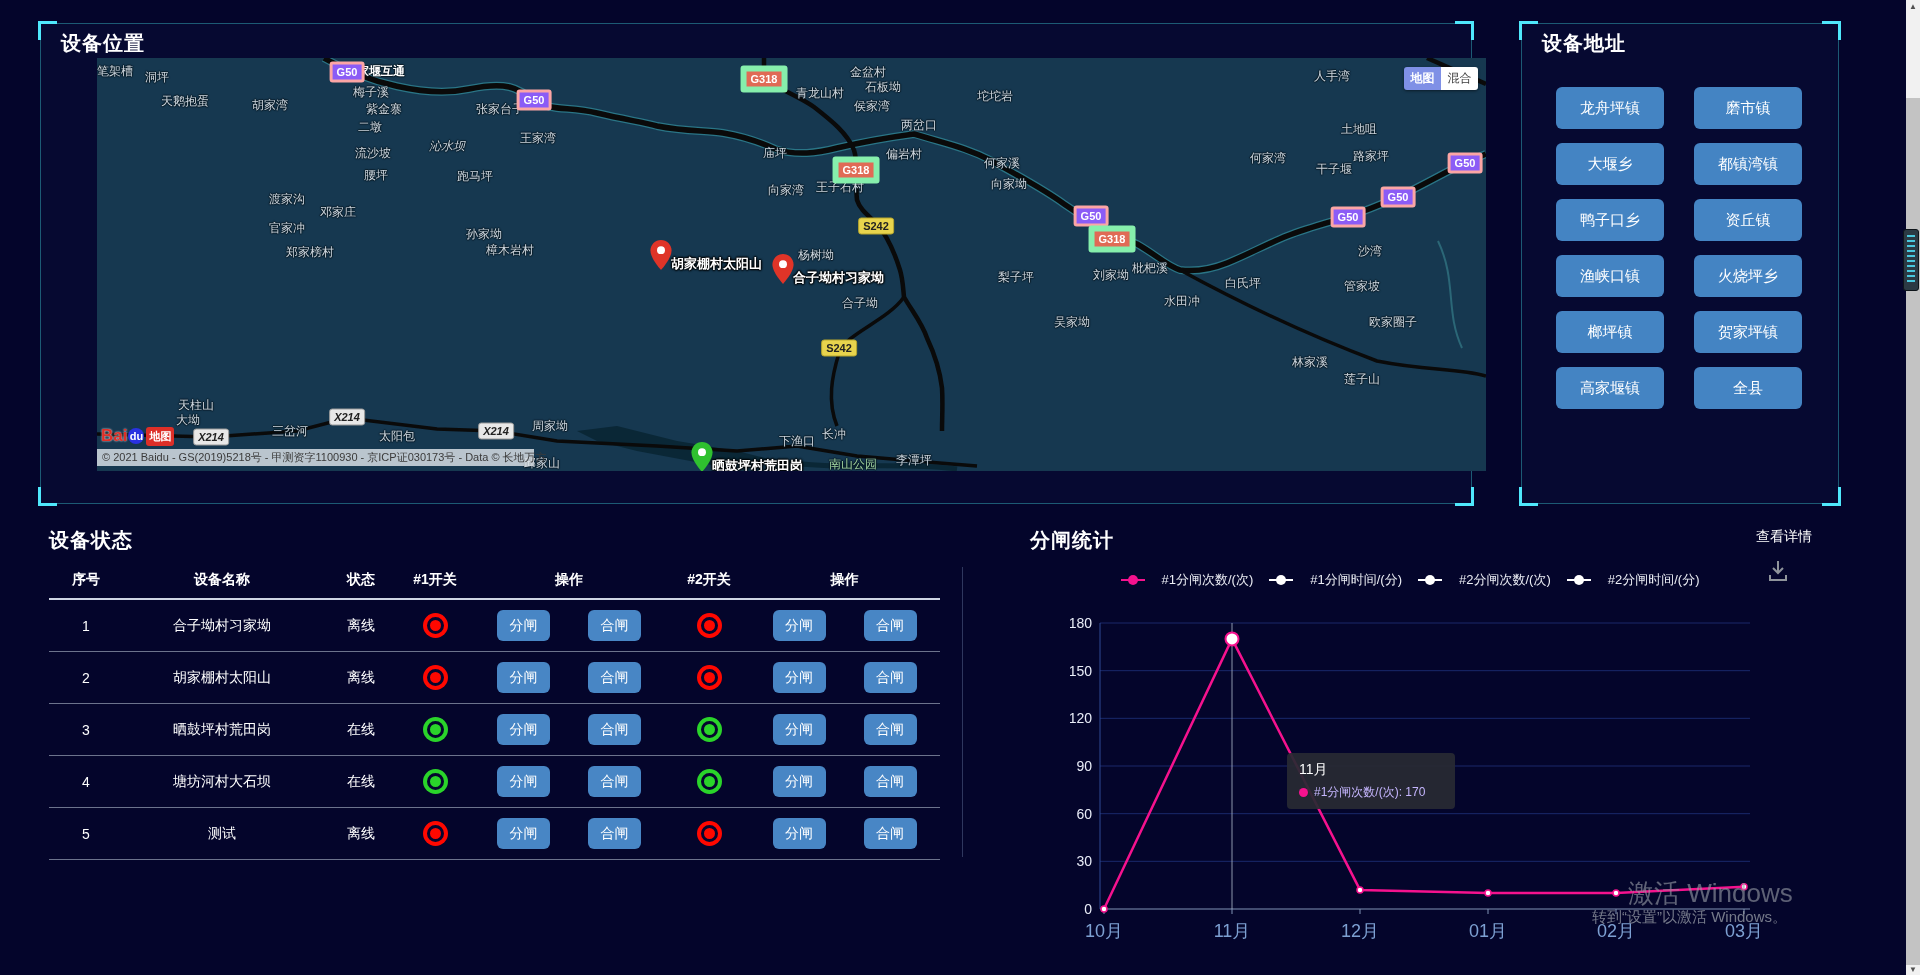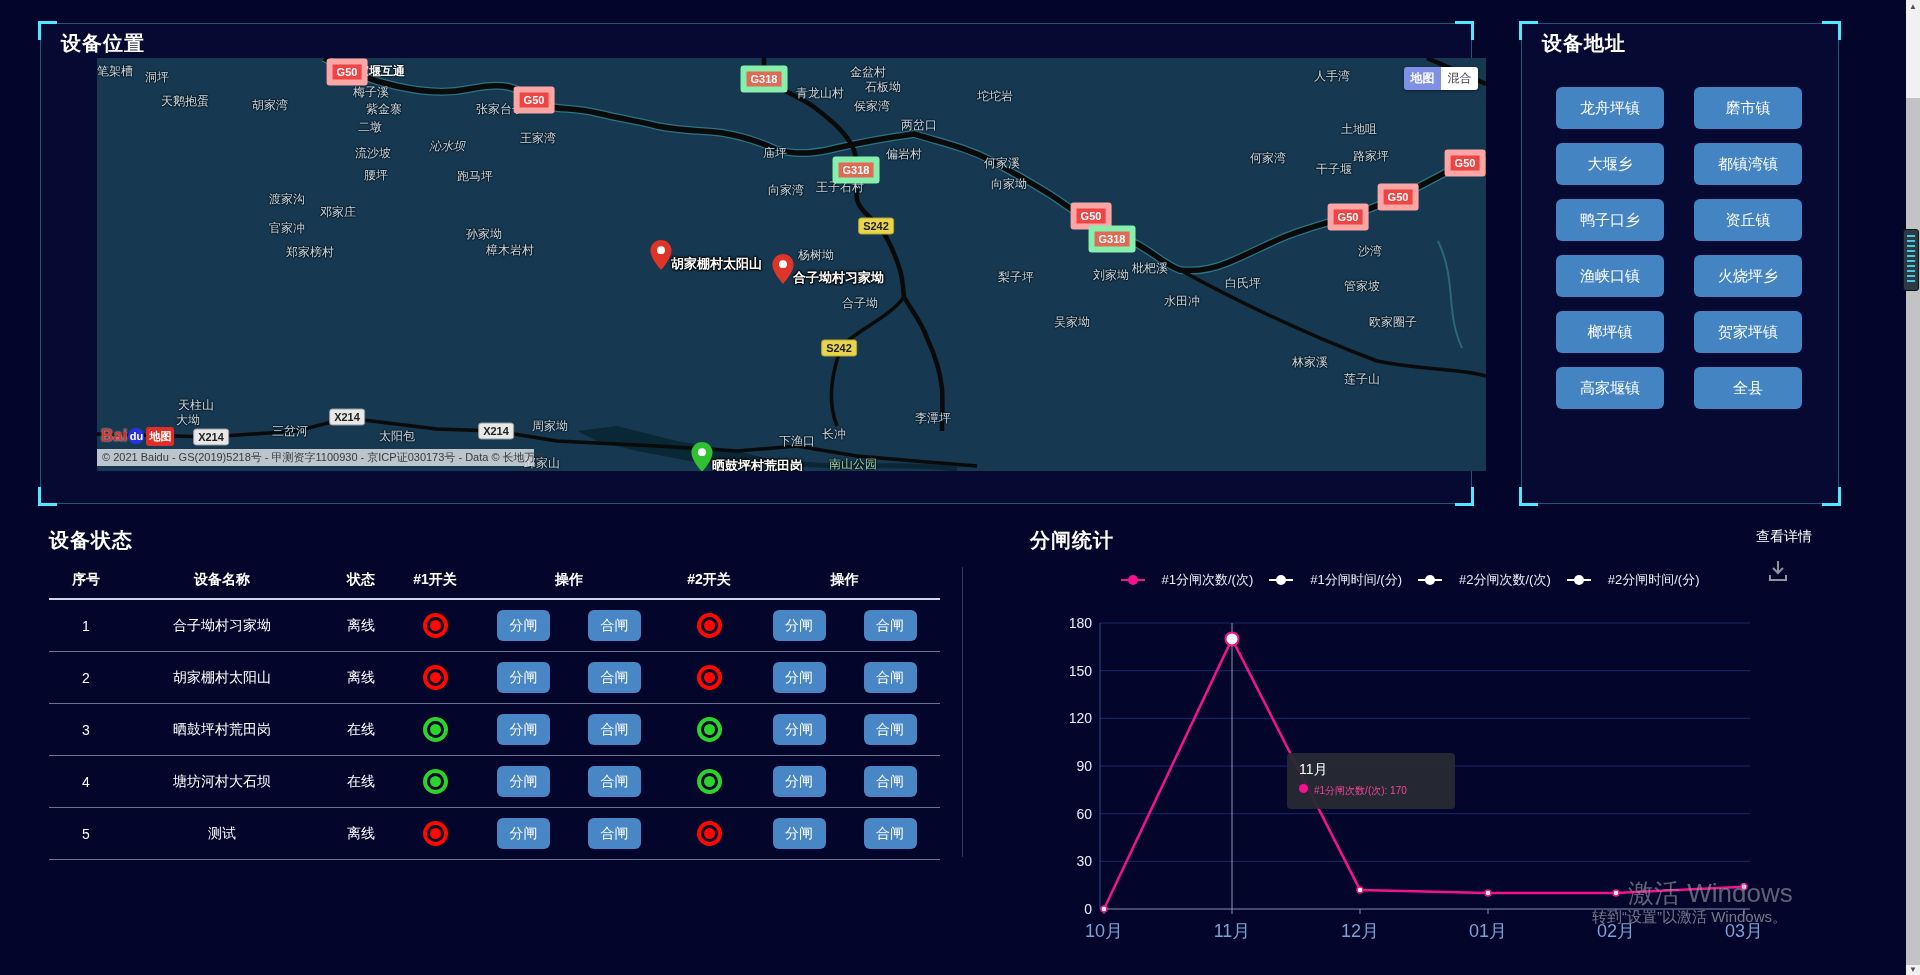--- a/index.html
+++ b/index.html
@@ -20,24 +20,24 @@
 
   
   #map{position:absolute;left:56px;top:34px;width:1389px;height:413px;background:#163850;overflow:hidden;}
   #map svg.roads{position:absolute;left:0;top:0;}
   .mlabel{position:absolute;transform:translate(-50%,-50%);color:#cdd6de;font-size:12px;white-space:nowrap;
     text-shadow:-1px 0 1px #0a1b26,1px 0 1px #0a1b26,0 -1px 1px #0a1b26,0 1px 1px #0a1b26;}
   .mlabel.road{color:#fff;font-weight:bold;}
   .mlabel.park{color:#9fd39f;}
   .shield{position:absolute;transform:translate(-50%,-50%);font-size:11px;font-weight:bold;line-height:1;
     padding:2px 4px;border-radius:3px;white-space:nowrap;}
-  .shield.g{background:#ef4444;color:#fff;border:6px solid #fca5a5;}
+  .shield.g{background:#8b5cf6;color:#fff;border:3px solid #fca5a5;}
   .shield.n{background:#e06a55;color:#fff;border:6px solid #86efac;}
   .shield.s{background:#e8d44d;color:#222;border:1px solid #b7a62c;}
-  .shield.x{background:#e8e8e8;color:#222;border:1px solid #999;}
+  .shield.x{background:#e8e8e8;color:#222;border:1px solid #999;font-style:italic;}
   .pin{position:absolute;width:22px;height:30px;}
   .pin-label{position:absolute;color:#fff;font-size:13px;font-weight:bold;white-space:nowrap;
     text-shadow:-1px 0 2px #000,1px 0 2px #000,0 -1px 2px #000,0 1px 2px #000;}
   #map-toggle{position:absolute;right:8px;top:9px;height:23px;display:flex;border-radius:3px;
     box-shadow:0 1px 3px rgba(0,0,0,.5);overflow:hidden;font-size:12px;line-height:23px;}
   #map-toggle .opt{width:37px;text-align:center;cursor:pointer;}
   #map-toggle .opt.active{background:#7f90e6;color:#fff;font-weight:bold;}
   #map-toggle .opt:not(.active){background:#fff;color:#3c3c3c;}
   #copybar{position:absolute;left:0;top:391px;width:432px;height:17px;background:rgba(228,232,238,.8);
     color:#3a3a3a;font-size:11px;line-height:17px;padding-left:5px;white-space:nowrap;}
@@ -77,21 +77,21 @@
   #legend{position:absolute;left:0;top:44px;width:760px;display:flex;justify-content:center;gap:16px;}
   .leg-item{display:flex;align-items:center;gap:17px;cursor:pointer;}
   .leg-mark{position:relative;width:24px;height:10px;}
   .leg-mark .ln{position:absolute;left:0;top:4px;width:24px;height:2px;}
   .leg-mark .dt{position:absolute;left:7px;top:0;width:10px;height:10px;border-radius:50%;}
   .leg-txt{color:#eceef5;font-size:13px;}
   #chart-wrap{position:absolute;left:40px;top:75px;width:740px;height:365px;}
   #tooltip{position:absolute;left:257px;top:226px;width:168px;height:56px;background:rgba(40,42,51,.93);
     border-radius:4px;padding:8px 12px;box-sizing:border-box;pointer-events:none;}
   #tooltip .tt-title{color:#fff;font-size:14px;margin-bottom:5px;}
-  #tooltip .tt-row{display:flex;align-items:flex-start;gap:6px;color:#ec4899;font-size:10px;}
+  #tooltip .tt-row{display:flex;align-items:center;gap:6px;color:#c4b5fd;font-size:12px;}
   #tooltip .tt-dot{width:9px;height:9px;border-radius:50%;}
   #wm1{position:absolute;left:598px;top:349px;font-size:26px;color:rgba(150,155,165,.62);}
   #wm2{position:absolute;left:562px;top:381px;font-size:15px;color:rgba(155,160,170,.75);}
 
   
   #sb{position:absolute;right:0;top:0;width:14px;height:975px;background:#f1f1f1;}
   #sb-thumb{position:absolute;left:0;top:98px;width:14px;height:867px;background:#c3c3c3;}
   #sb-up{position:absolute;left:0;top:2px;width:14px;text-align:center;font-size:8px;color:#505050;}
   #sb-down{position:absolute;left:0;bottom:1px;width:14px;text-align:center;font-size:8px;color:#505050;}
   #sb-widget{position:absolute;left:1903px;top:229px;width:16px;height:62px;background:#2b3a44;
@@ -191,21 +191,21 @@
         <span class="mlabel" style="left: 1235px; top: 18px;">人手湾</span>
         <span class="mlabel" style="left: 1265px; top: 321px;">莲子山</span>
         <span class="mlabel" style="left: 99px; top: 347px;">天柱山</span>
         <span class="mlabel" style="left: 91px; top: 362px;">大坳</span>
         <span class="mlabel" style="left: 193px; top: 373px;">三岔河</span>
         <span class="mlabel" style="left: 300px; top: 378px;">太阳包</span>
         <span class="mlabel" style="left: 453px; top: 368px;">周家坳</span>
         <span class="mlabel" style="left: 445px; top: 405px;">邱家山</span>
         <span class="mlabel" style="left: 700px; top: 383px;">下渔口</span>
         <span class="mlabel" style="left: 737px; top: 376px;">长冲</span>
-        <span class="mlabel" style="left: 817px; top: 360px; margin-left: 19px;">李潭坪</span>
+        <span class="mlabel" style="left: 817px; top: 402px;">李潭坪</span>
         <span class="mlabel park" style="left: 756px; top: 406px;">南山公园</span>
         <span class="shield g" style="left: 250px; top: 14px;">G50</span>
         <span class="shield g" style="left: 437px; top: 42px;">G50</span>
         <span class="shield g" style="left: 994px; top: 158px;">G50</span>
         <span class="shield g" style="left: 1251px; top: 159px;">G50</span>
         <span class="shield g" style="left: 1301px; top: 139px;">G50</span>
         <span class="shield g" style="left: 1368px; top: 105px;">G50</span>
         <span class="shield n" style="left: 667px; top: 21px;">G318</span>
         <span class="shield n" style="left: 759px; top: 112px;">G318</span>
         <span class="shield n" style="left: 1015px; top: 181px;">G318</span>

